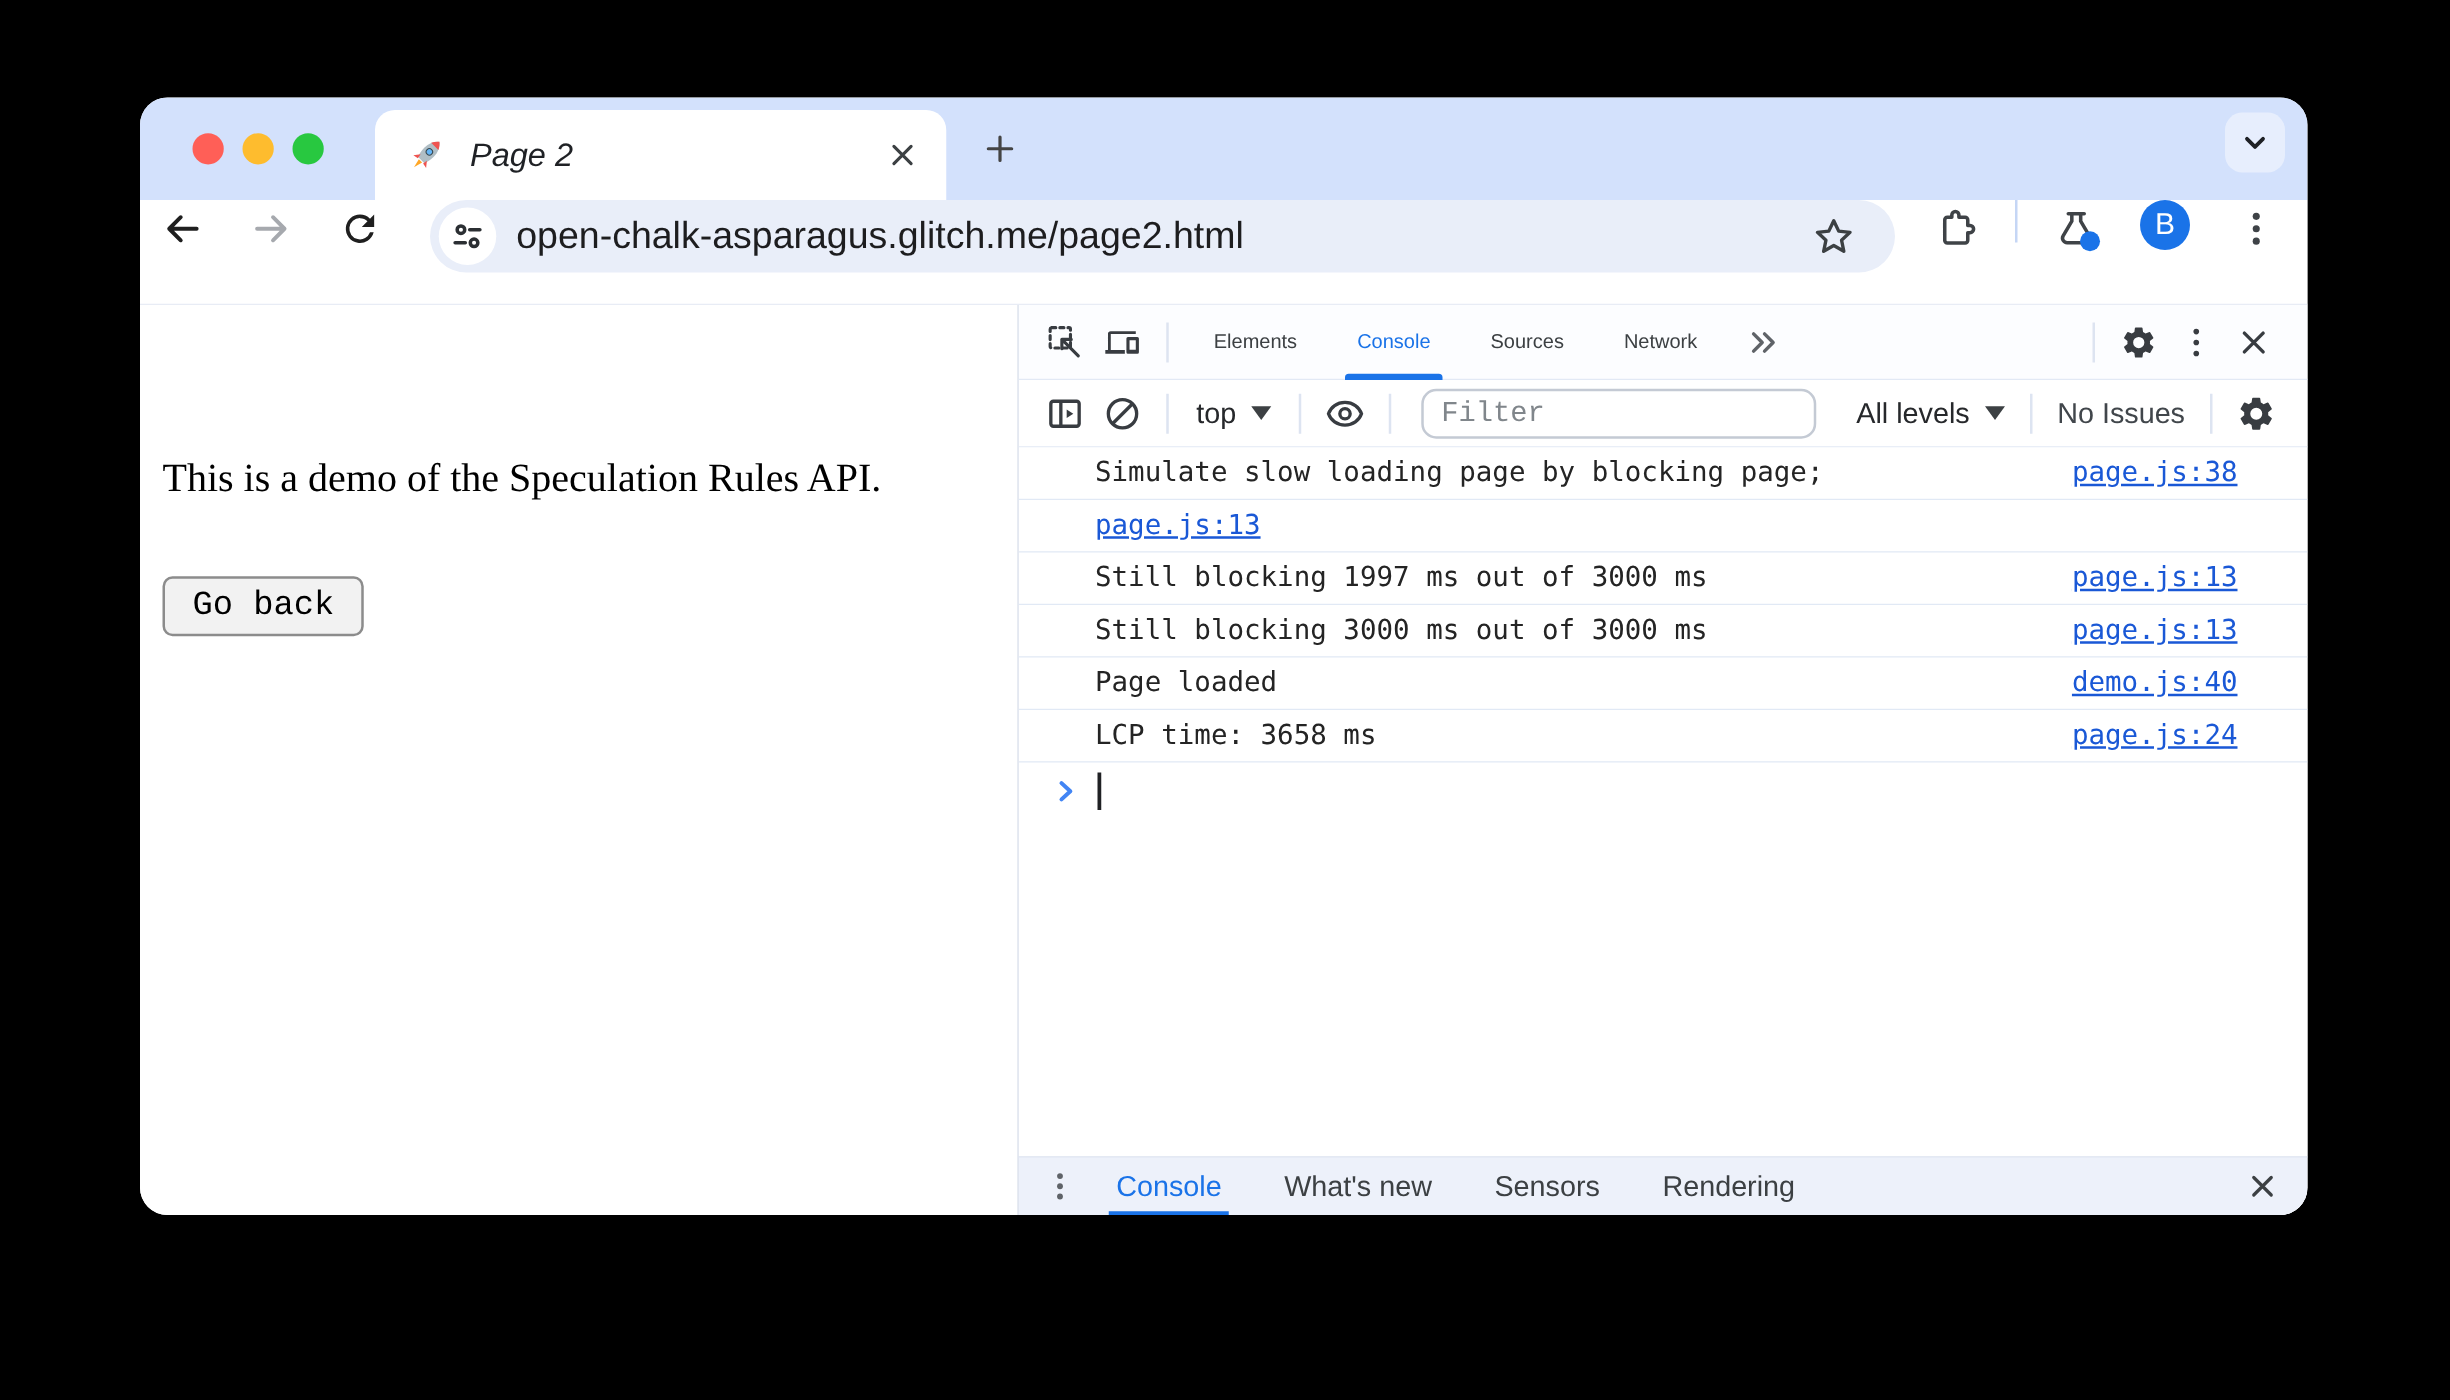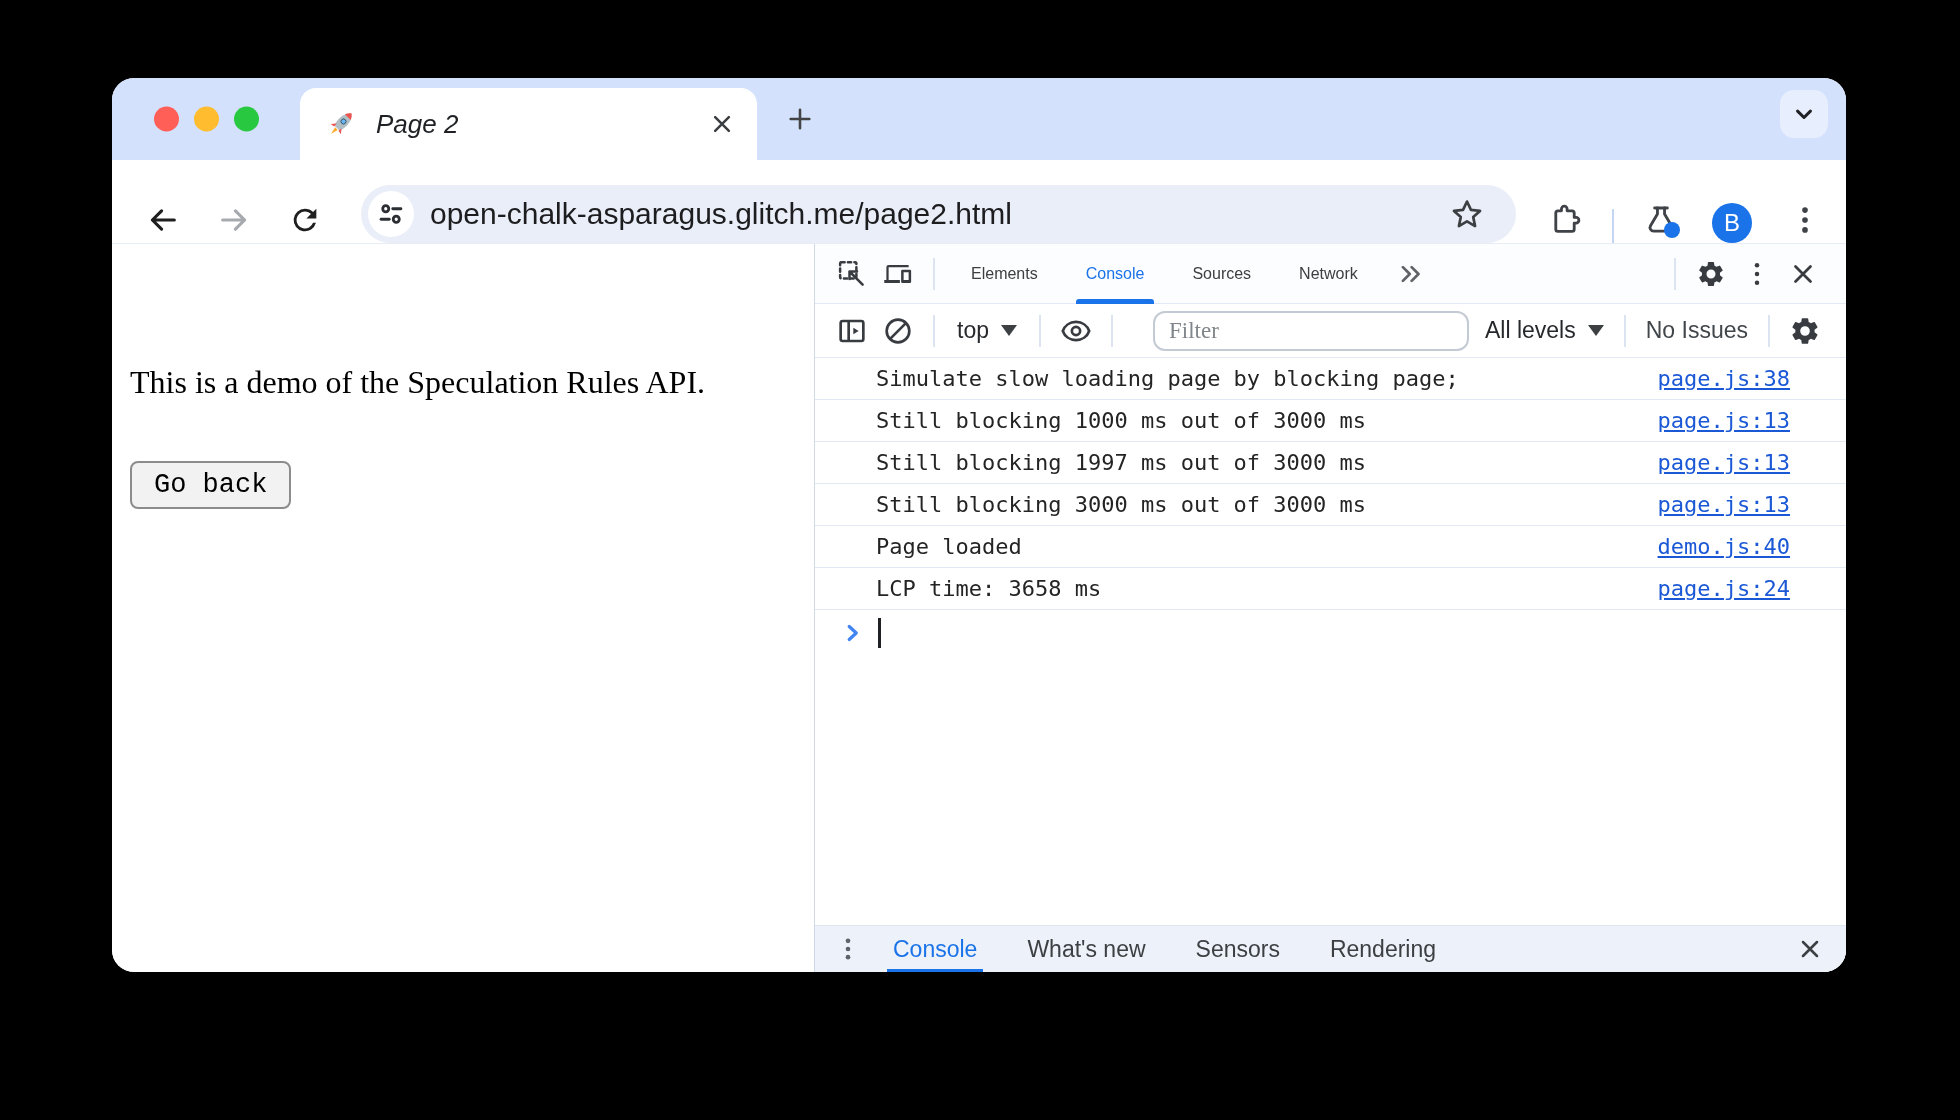--- a/index.html
+++ b/index.html
@@ -19,21 +19,21 @@
   .tab .favicon { width:34px; height:34px; flex:0 0 auto; }
   .tab .tab-title { margin-left:18px; font-size:26px; color:#1f2125; flex:1; }
   .tab .tab-close { width:30px; height:30px; color:#3c4043; }
 
   .newtab { position:absolute; left:664px; top:50%; transform:translateY(-50%); width:48px; height:48px;
             display:flex; align-items:center; justify-content:center; color:#444; }
   .tabsearch { position:absolute; right:18px; top:12px; width:48px; height:48px; border-radius:14px;
                background:#e7eefd; display:flex; align-items:center; justify-content:center; color:#1f2125; }
 
   
-  .toolbar { height:84px; background:#fff; display:flex; align-items:flex-end; padding:0 18px 0 28px;
+  .toolbar { height:84px; background:#fff; display:flex; align-items:flex-start; padding:0 18px 0 11px;
              border-bottom:1px solid #e8ecf5; flex:0 0 auto; }
   .nav-btn { width:46px; height:46px; display:flex; align-items:center; justify-content:center; margin-right:25px; }
   .nav-btn svg { width:34px; height:34px; }
   .c-dark { color:#1f1f1f; } .c-gray { color:#a6a9ae; }
 
   .urlbar { flex:1; height:58px; background:#e9eef9; border-radius:29px; display:flex; align-items:center;
             padding:0 14px 0 7px; margin-left:8px; min-width:0; }
   .site-chip { width:46px; height:46px; border-radius:50%; background:#fff; display:flex; align-items:center;
                justify-content:center; color:#2b2f33; flex:0 0 auto; }
   .site-chip svg { width:28px; height:28px; }
@@ -72,21 +72,21 @@
   .dt-tab.active::after { content:""; position:absolute; left:0; right:0; bottom:0; height:5px; background:#1a73e8; border-radius:3px 3px 0 0; }
   .dt-more { color:#5f6368; margin-left:6px; }
   .dt-spacer { flex:1; }
 
   .dt-toolbar { height:54px; background:#fff; border-bottom:1px solid #e2e9f5; display:flex; align-items:center;
                 padding:0 18px 0 14px; flex:0 0 auto; }
   .dt-toolbar .dt-iconbtn svg { width:32px; height:32px; }
   .ctx { font-size:23px; color:#26282b; display:flex; align-items:center; gap:12px; padding:0 10px; }
   .caret { width:0; height:0; border-left:8px solid transparent; border-right:8px solid transparent; border-top:11px solid #3c4043; }
   .filter { width:316px; height:40px; border:2px solid #c4cad4; border-radius:12px; font-size:23px; color:#000000;
-            padding:0 14px; background:#fff; outline:none; margin-left:28px; font-family:Liberation Serif, serif; }
+            padding:0 14px; background:#fff; outline:none; margin-left:12px; font-family:Liberation Mono, monospace; }
   .filter::placeholder { color:#80868b; }
   .levels { font-size:23px; color:#26282b; display:flex; align-items:center; gap:12px; padding:0 8px; }
   .noissues { font-size:23px; color:#41464b; padding:0 8px; }
 
   .dt-console { flex:1; background:#fff; font-family:"DejaVu Sans Mono",monospace; font-size:22px; color:#242424;
                 overflow:hidden; display:flex; flex-direction:column; }
   .msg-row { height:42px; border-bottom:1px solid #e1e9f5; display:flex; align-items:center;
              padding:0 56px 0 61px; flex:0 0 auto; }
   .msg-text { flex:1; white-space:nowrap; }
   .msg-src { color:#1a58d6; text-decoration:underline; white-space:nowrap; }
@@ -310,21 +310,20 @@
           </svg>
         </div>
       </div>
 
       <div class="dt-console">
         <div class="msg-row">
           <span class="msg-text">Simulate slow loading page by blocking page;</span>
           <a class="msg-src">page.js:38</a>
         </div>
         <div class="msg-row">
-          <span class="msg-text">Still blocking 1000 ms out of 3000 ms</span>
           <a class="msg-src">page.js:13</a>
         </div>
         <div class="msg-row">
           <span class="msg-text">Still blocking 1997 ms out of 3000 ms</span>
           <a class="msg-src">page.js:13</a>
         </div>
         <div class="msg-row">
           <span class="msg-text">Still blocking 3000 ms out of 3000 ms</span>
           <a class="msg-src">page.js:13</a>
         </div>

